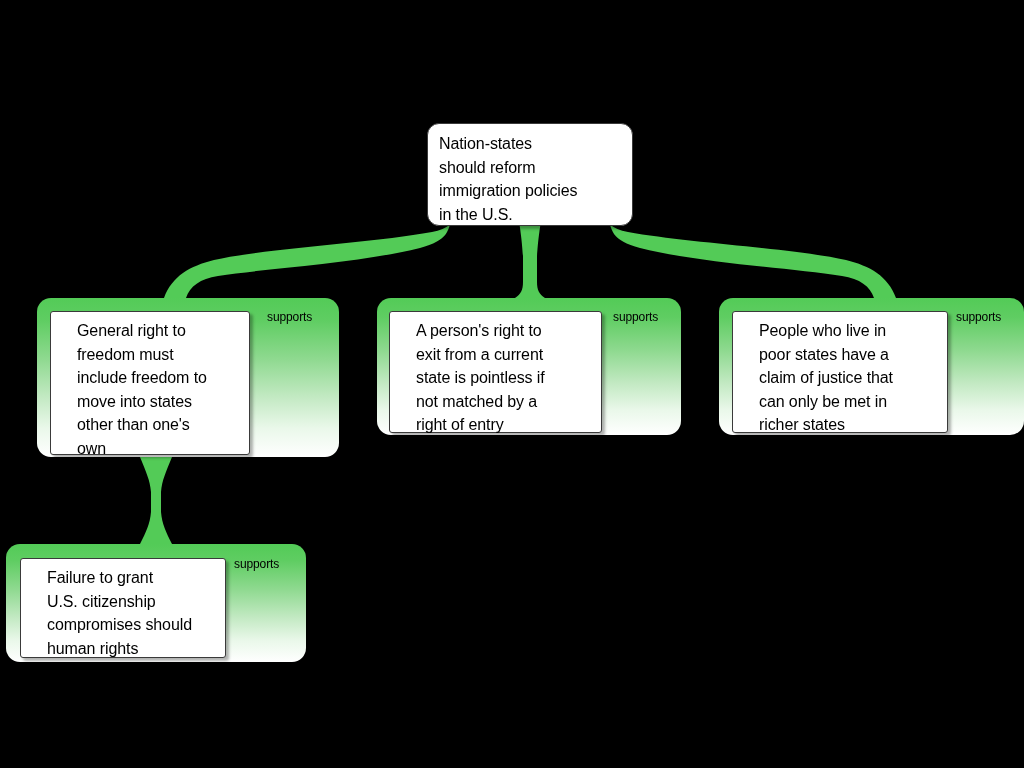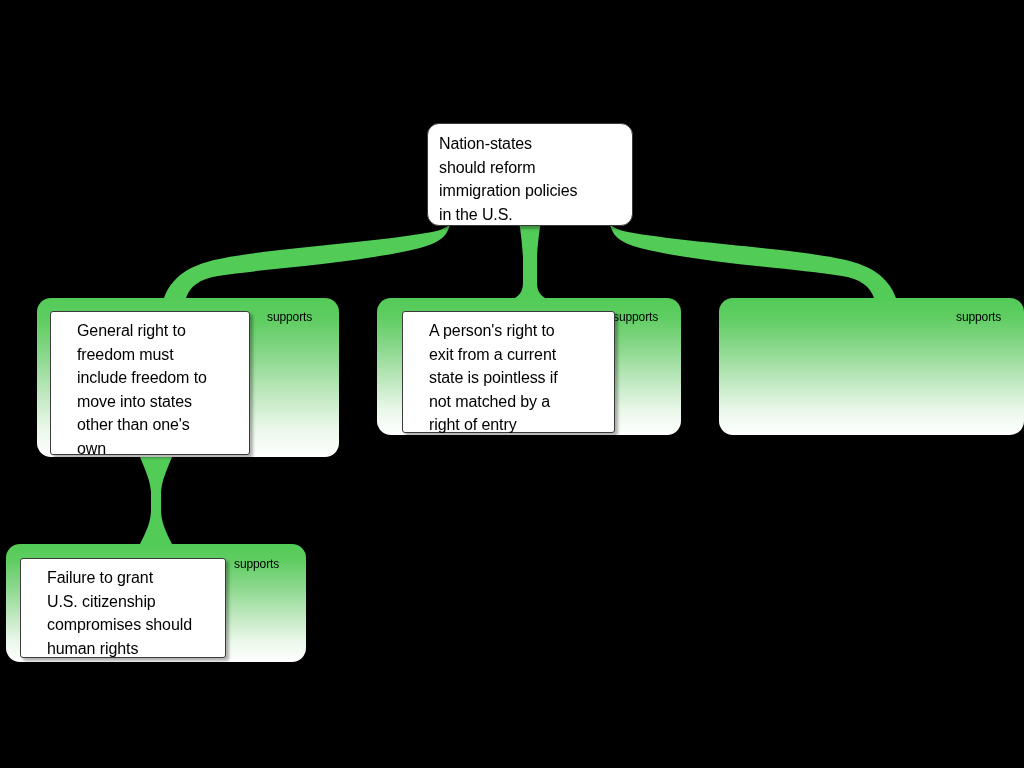--- a/index.html
+++ b/index.html
@@ -83,21 +83,21 @@
     white-space: nowrap;
     letter-spacing: -0.1px;
   }
 
   
   #card-1 { left: 37px;  top: 298px; width: 302px; height: 159px; }
   #card-1 .claim-box { left: 13px; top: 13px; width: 200px; height: 144px; }
   #card-1 .relation-label { left: 230px; top: 12px; }
 
   #card-2 { left: 377px; top: 298px; width: 304px; height: 137px; }
-  #card-2 .claim-box { left: 25px; top: 13px; width: 213px; height: 122px; }
+  #card-2 .claim-box { left: 12px; top: 13px; width: 213px; height: 122px; }
   #card-2 .relation-label { left: 236px; top: 12px; }
 
   #card-3 { left: 719px; top: 298px; width: 305px; height: 137px; }
   #card-3 .claim-box { left: 13px; top: 13px; width: 216px; height: 122px; }
   #card-3 .relation-label { left: 237px; top: 12px; }
 
   #card-4 { left: 6px;   top: 544px; width: 300px; height: 118px; }
   #card-4 .claim-box { left: 14px; top: 14px; width: 206px; height: 100px; }
   #card-4 .relation-label { left: 228px; top: 13px; }
 </style>
@@ -176,20 +176,27 @@
       <div class="claim-text">A person's right to
 exit from a current
 state is pointless if
 not matched by a
 right of entry</div>
     </div>
   </div>
 
   <div class="reason-card" id="card-3">
     <span class="relation-label">supports</span>
+    <div class="claim-box">
+      <div class="claim-text">People who live in
+poor states have a
+claim of justice that
+can only be met in
+richer states</div>
+    </div>
   </div>
 
   <div class="reason-card" id="card-4">
     <span class="relation-label">supports</span>
     <div class="claim-box">
       <div class="claim-text">Failure to grant
 U.S. citizenship
 compromises should
 human rights</div>
     </div>

